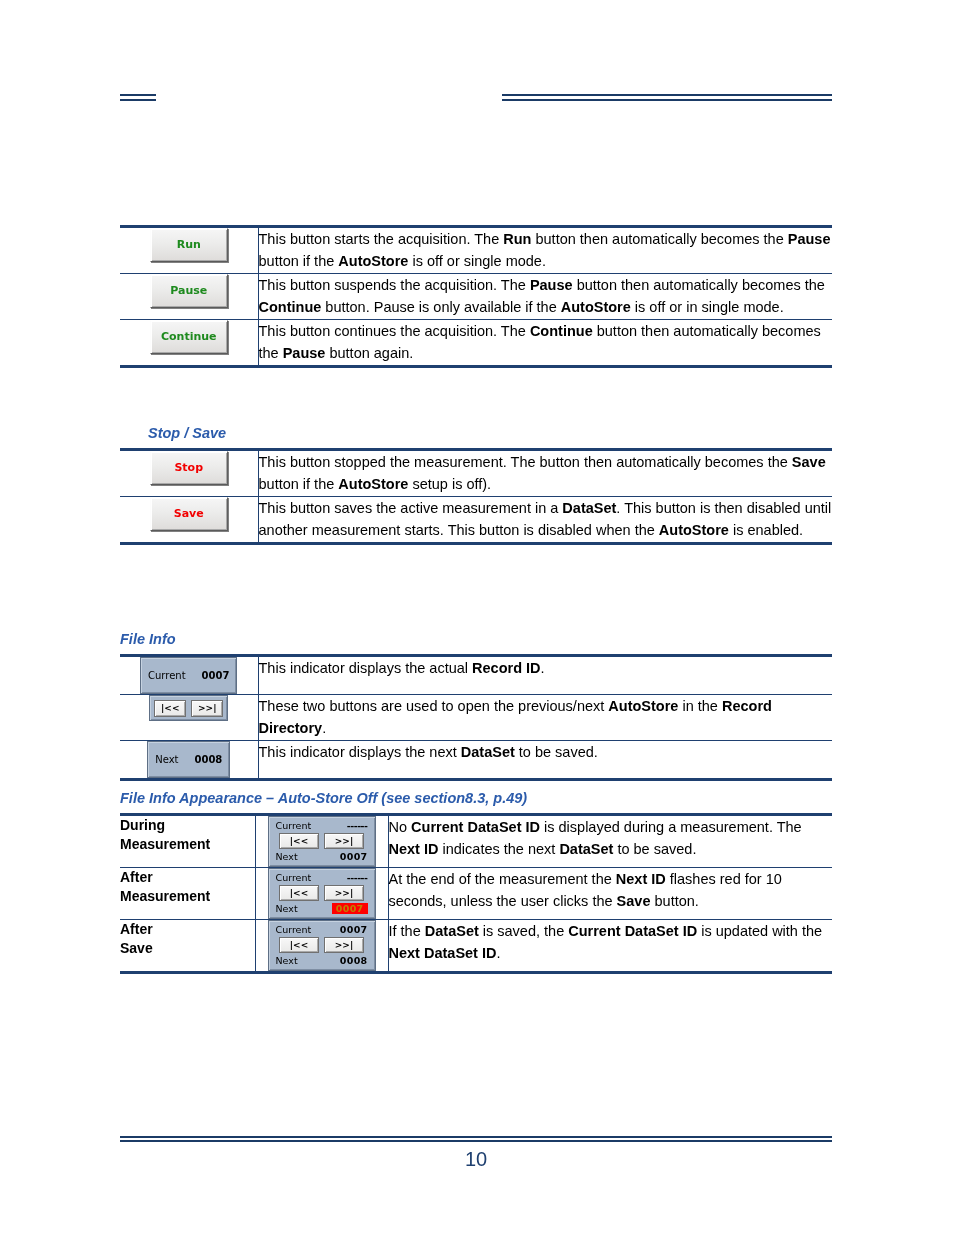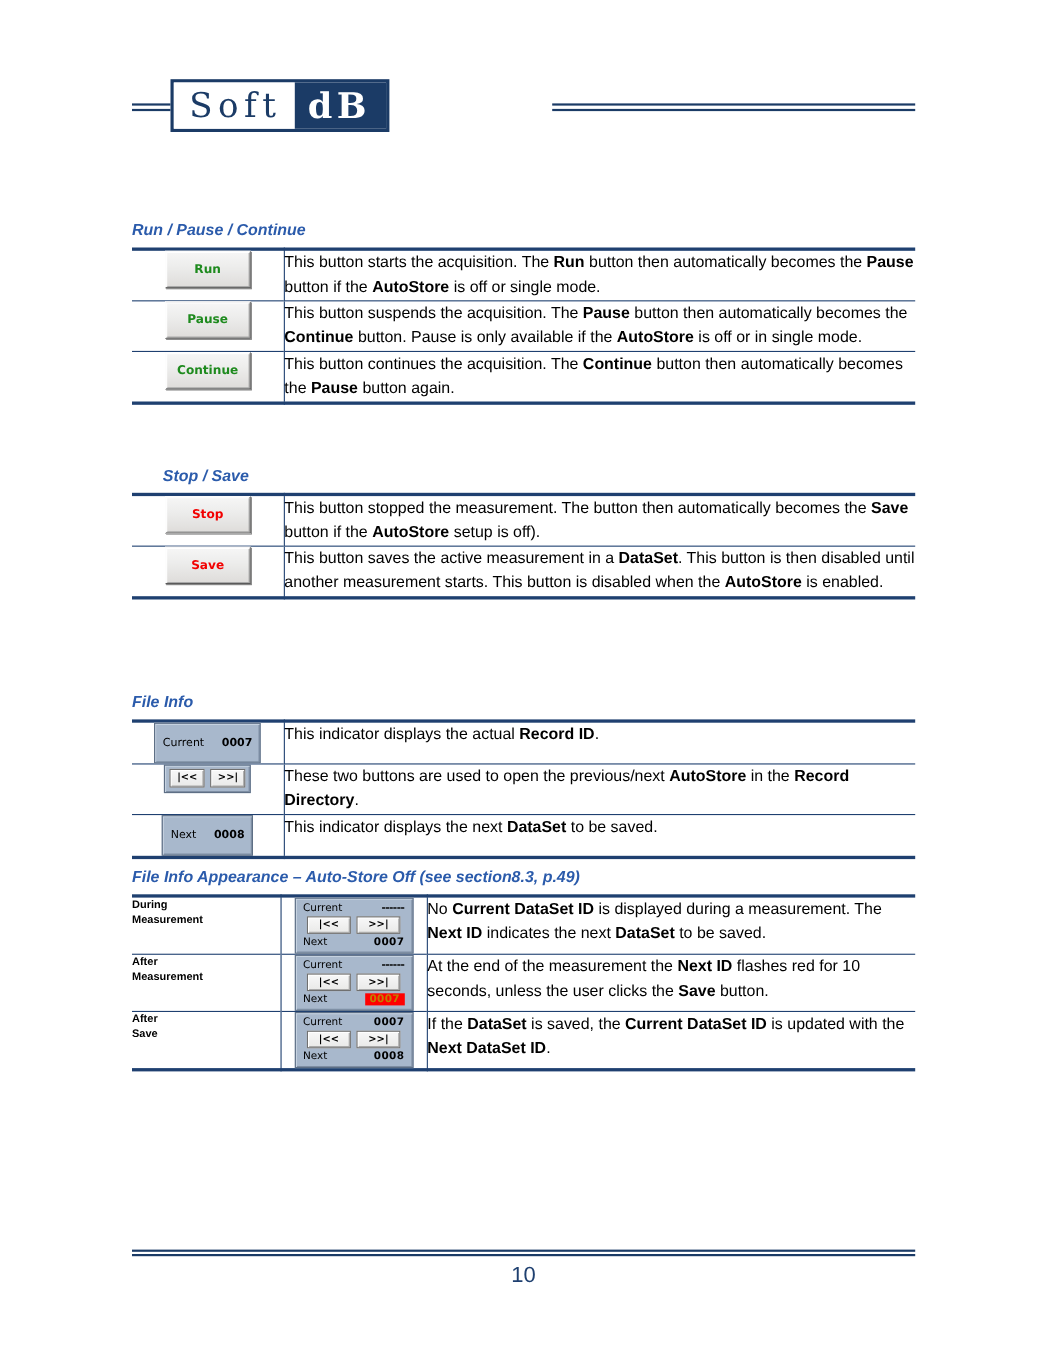--- a/index.html
+++ b/index.html
@@ -63,21 +63,21 @@
     border-bottom:3px solid #1f4070;
   }
   .tbl td { vertical-align:top; padding:0; }
   .tbl tr + tr td { border-top:1.5px solid #1f4070; }
   .cell-widget {
     text-align:center; vertical-align:middle;
     border-right:1.5px solid #1f4070;
     padding:8px 0;
   }
   .cell-label {
-    font-weight:bold; font-size:10px; line-height:1.35;
+    font-weight:bold; font-size:14px; line-height:1.35;
     padding:12px 0 12px 8px;
     border-right:1.5px solid #1f4070;
     vertical-align:middle;
   }
   .cell-desc {
     font-size:14.5px; line-height:1.55;
     padding:8px 10px 8px 11px;
     vertical-align:middle;
   }
   .cell-desc b { font-weight:bold; }
@@ -177,28 +177,23 @@
   }
 </style>
 </head>
 <body>
 
 <div class="page">
 
   <div class="header">
     <div class="hdr-rule-left"></div>
     <div class="hdr-rule-right"></div>
-    <div class="logo">
-      <div class="logo-soft">Soft</div>
-      <div class="logo-db">dB</div>
-    </div>
   </div>
 
 
-  <div class="h3" style="top:202px;">Run / Pause / Continue</div>
   <table class="tbl" style="top:225px;">
     <tbody>
         <tr>
       <td class="cell-widget" style="width:138px;">
         <span class="winbtn green">Run</span>
       </td>
       <td class="cell-desc">This button starts the acquisition. The <b>Run</b> button then automatically becomes the <b>Pause</b> button if the <b>AutoStore</b> is off or single mode.</td>
     </tr>
     <tr>
       <td class="cell-widget">

